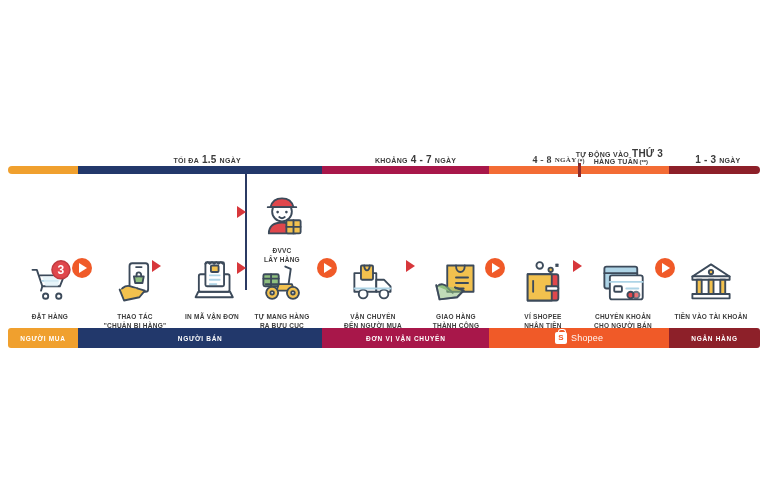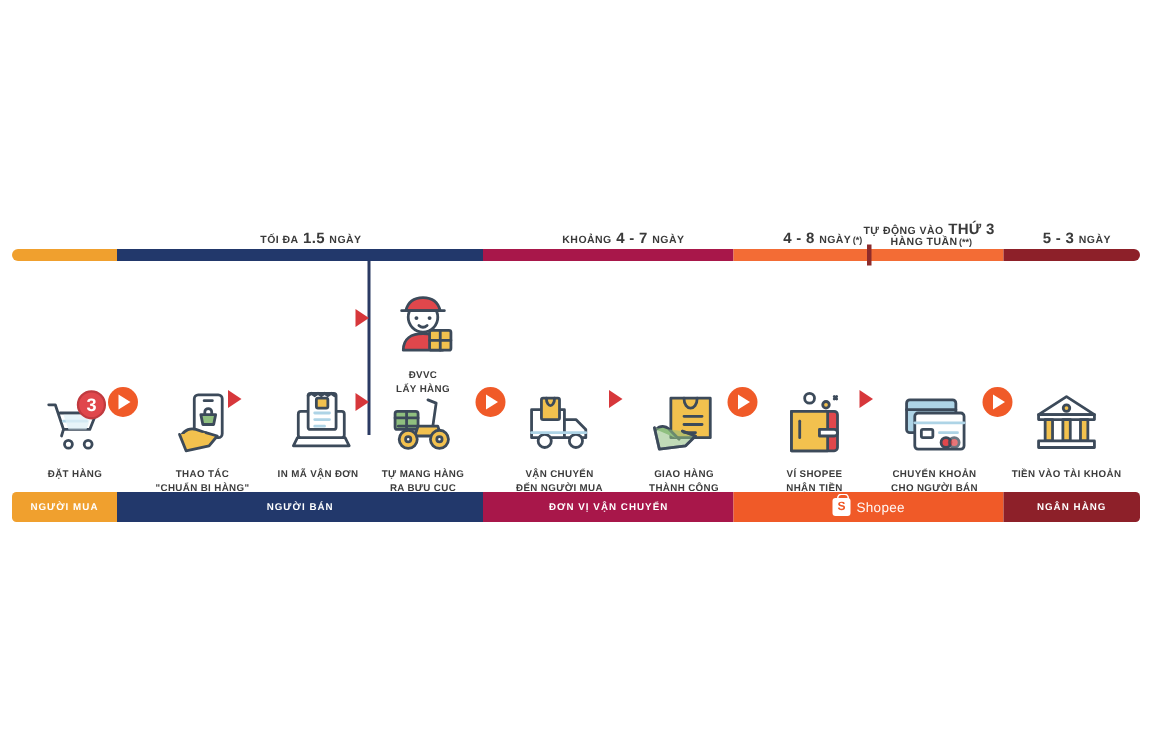--- a/index.html
+++ b/index.html
@@ -87,27 +87,27 @@
       <div class="tl-label" style="left: 132.28px; width: 150px;">
         <span class="sm">TỐI ĐA</span>
         <span class="big">1.5</span>
         <span class="sm">NGÀY</span>
       </div>
       <div class="tl-label" style="left: 340.584px; width: 150px;">
         <span class="sm">KHOẢNG</span>
         <span class="big">4 - 7</span>
         <span class="sm">NGÀY</span>
       </div>
-      <div class="tl-label" style="left: 472px; width: 150px;">
+      <div class="tl-label" style="left: 482px; width: 150px; font-family: Liberation Serif, serif;">
         <span class="big">4 - 8</span>
         <span class="sm">NGÀY</span>
         <span class="sup">(*)</span>
       </div>
       <div class="tl-label" style="left: 641.384px; width: 150px;">
-        <span class="big">5 - 3</span>
+        <span class="big">1 - 3</span>
         <span class="sm">NGÀY</span>
       </div>
       <div class="tl-label two-line" style="left: 540.88px; width: 160px;">
         <div class="row">
       <span class="sm">TỰ ĐỘNG VÀO</span>
       <span class="big">THỨ 3</span>
     </div>
     <div class="row row2">
       <span class="sm">HÀNG TUẦN</span>
       <span class="sup">(**)</span>

